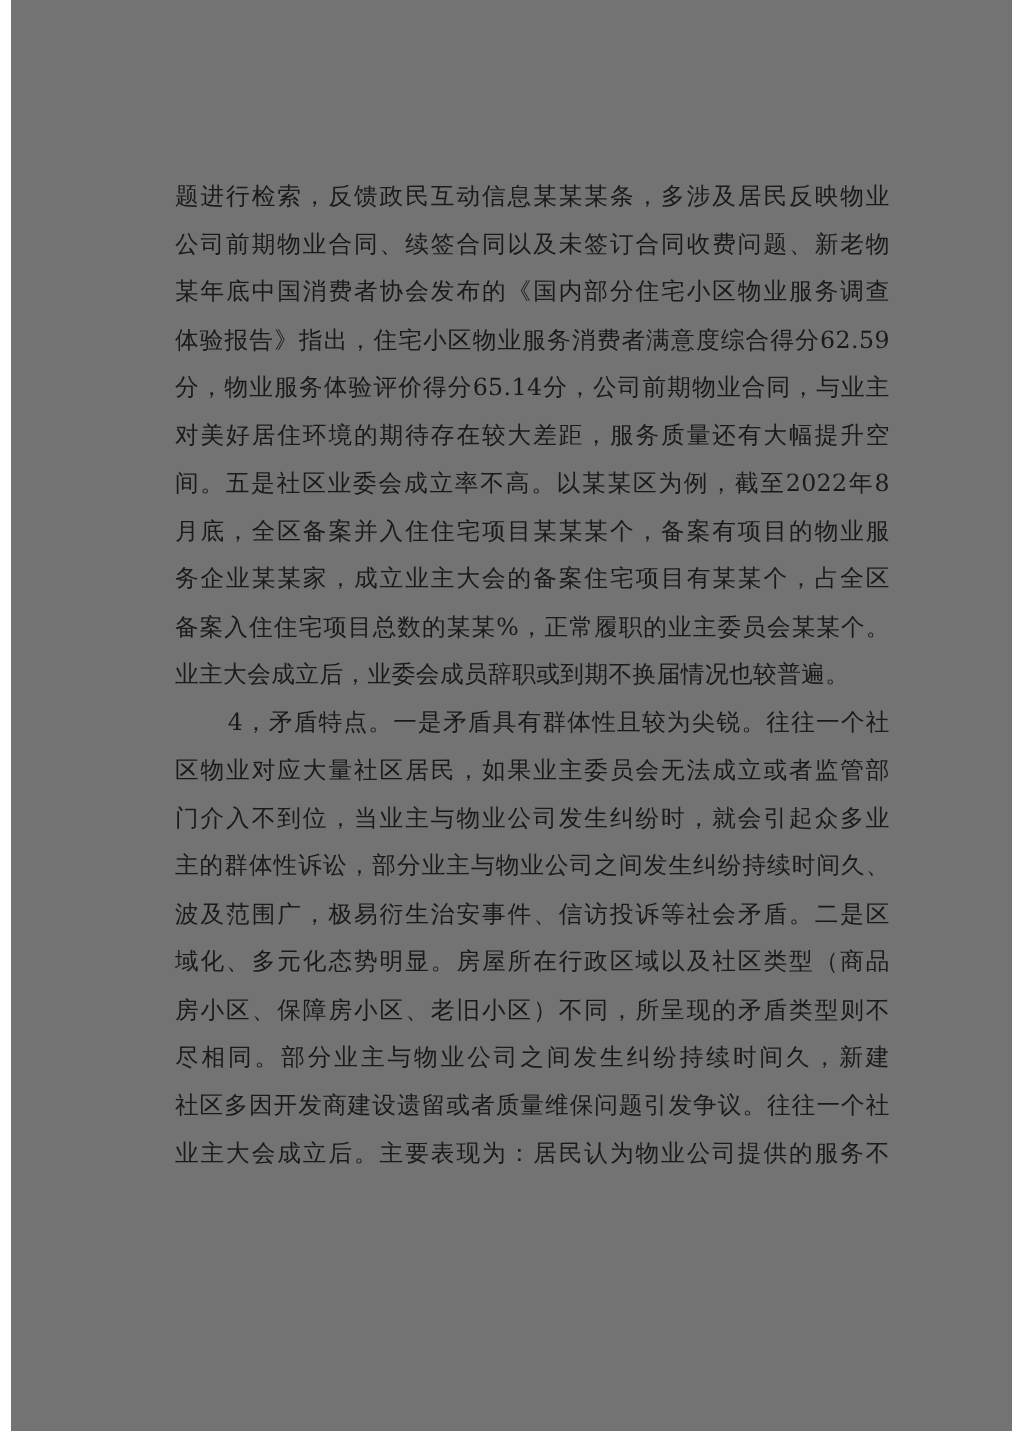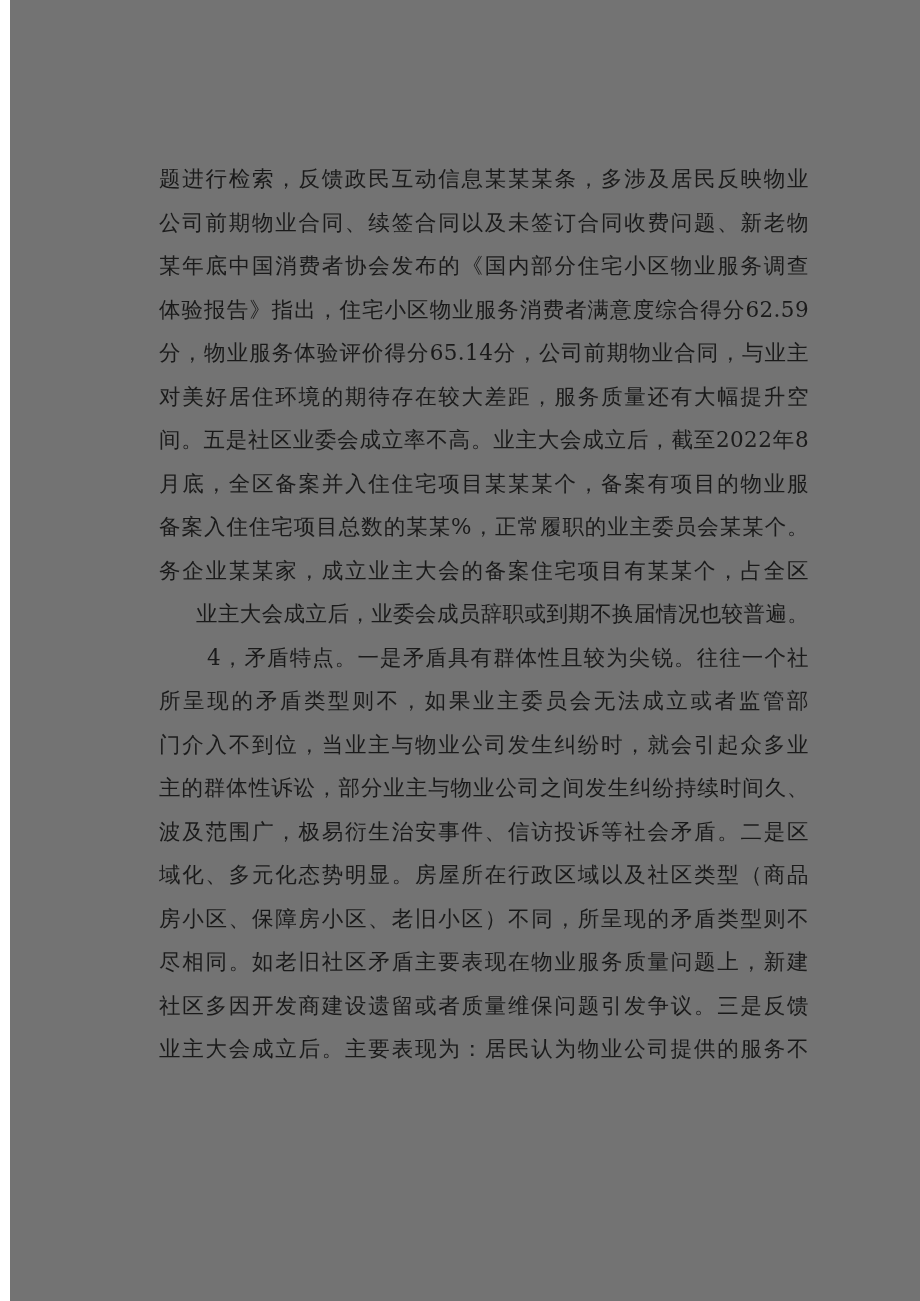--- a/index.html
+++ b/index.html
@@ -34,53 +34,52 @@
     .line {
       display: block;
       height: 43.5px;
       white-space: nowrap;
       text-align: justify;
       text-align-last: justify;
       letter-spacing: 0.4px;
     }
     .line.last {
       text-align-last: left;
-      margin-left: 37px;
     }
     .line.indent {
       padding-left: 48px;
     }
   </style>
 </head>
 <body>
 
 <div class="page">
   <div class="content">
 
     <div class="paragraph">
       <span class="line">题进行检索，反馈政民互动信息某某某条，多涉及居民反映物业</span>
       <span class="line">公司前期物业合同、续签合同以及未签订合同收费问题、新老物</span>
       <span class="line">某年底中国消费者协会发布的《国内部分住宅小区物业服务调查</span>
       <span class="line">体验报告》指出，住宅小区物业服务消费者满意度综合得分62.59</span>
       <span class="line">分，物业服务体验评价得分65.14分，公司前期物业合同，与业主</span>
       <span class="line">对美好居住环境的期待存在较大差距，服务质量还有大幅提升空</span>
-      <span class="line">间。五是社区业委会成立率不高。业主大会成立后，截至2022年8</span>
+      <span class="line">间。五是社区业委会成立率不高。以某某区为例，截至2022年8</span>
       <span class="line">月底，全区备案并入住住宅项目某某某个，备案有项目的物业服</span>
+      <span class="line">务企业某某家，成立业主大会的备案住宅项目有某某个，占全区</span>
       <span class="line">备案入住住宅项目总数的某某%，正常履职的业主委员会某某个。</span>
-      <span class="line">务企业某某家，成立业主大会的备案住宅项目有某某个，占全区</span>
       <span class="line last">业主大会成立后，业委会成员辞职或到期不换届情况也较普遍。</span>
     </div>
 
     <div class="paragraph">
       <span class="line indent">4，矛盾特点。一是矛盾具有群体性且较为尖锐。往往一个社</span>
-      <span class="line">所呈现的矛盾类型则不，如果业主委员会无法成立或者监管部</span>
+      <span class="line">区物业对应大量社区居民，如果业主委员会无法成立或者监管部</span>
       <span class="line">门介入不到位，当业主与物业公司发生纠纷时，就会引起众多业</span>
       <span class="line">主的群体性诉讼，部分业主与物业公司之间发生纠纷持续时间久、</span>
       <span class="line">波及范围广，极易衍生治安事件、信访投诉等社会矛盾。二是区</span>
       <span class="line">域化、多元化态势明显。房屋所在行政区域以及社区类型（商品</span>
       <span class="line">房小区、保障房小区、老旧小区）不同，所呈现的矛盾类型则不</span>
-      <span class="line">尽相同。如老旧社区矛盾主要表现在物业服务质量问题上，新建</span>
-      <span class="line">社区多因开发商建设遗留或者质量维保问题引发争议。三是反馈</span>
+      <span class="line">尽相同。部分业主与物业公司之间发生纠纷持续时间久，新建</span>
+      <span class="line">社区多因开发商建设遗留或者质量维保问题引发争议。往往一个社</span>
       <span class="line">业主大会成立后。主要表现为：居民认为物业公司提供的服务不</span>
     </div>
 
   </div>
 </div>
 
 </body></html>

